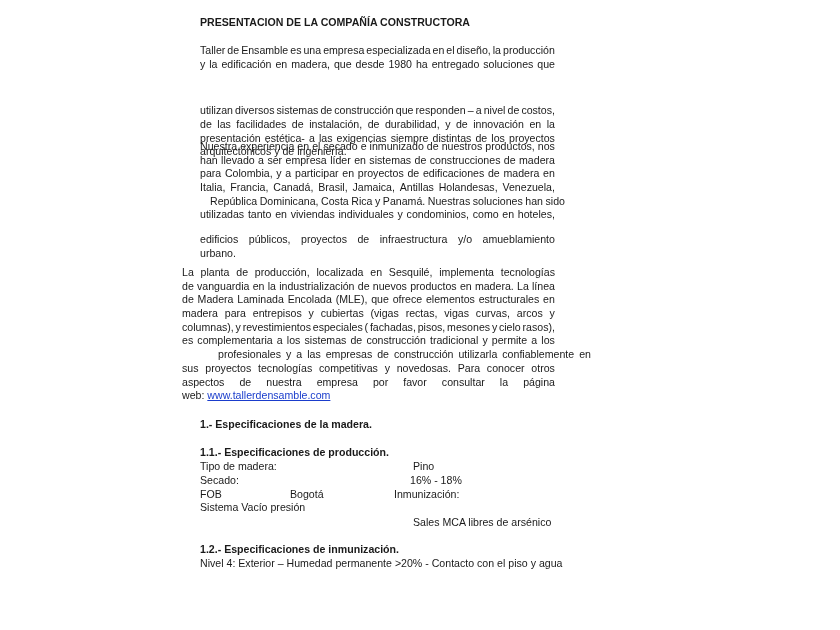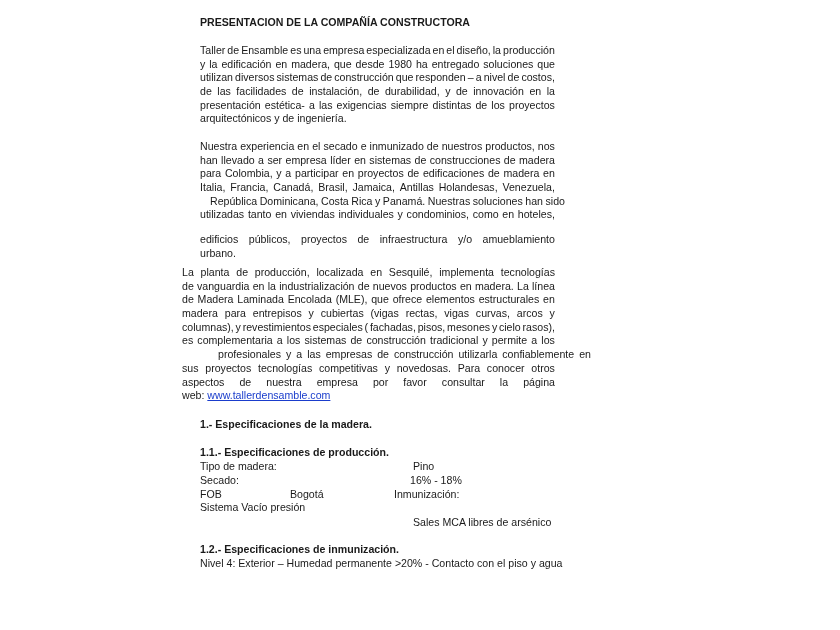--- a/index.html
+++ b/index.html
@@ -43,21 +43,21 @@
         <span>en</span>
         <span>madera,</span>
         <span>que</span>
         <span>desde</span>
         <span>1980</span>
         <span>ha</span>
         <span>entregado</span>
         <span>soluciones</span>
         <span>que</span>
       </span>
-    <span class="l jl" style="display: flex;">
+    <span class="l jl" style="display: flex; margin-top: 33px;">
         <span>utilizan</span>
         <span>diversos</span>
         <span>sistemas</span>
         <span>de</span>
         <span>construcción</span>
         <span>que</span>
         <span>responden</span>
         <span>–</span>
         <span>a</span>
         <span>nivel</span>

